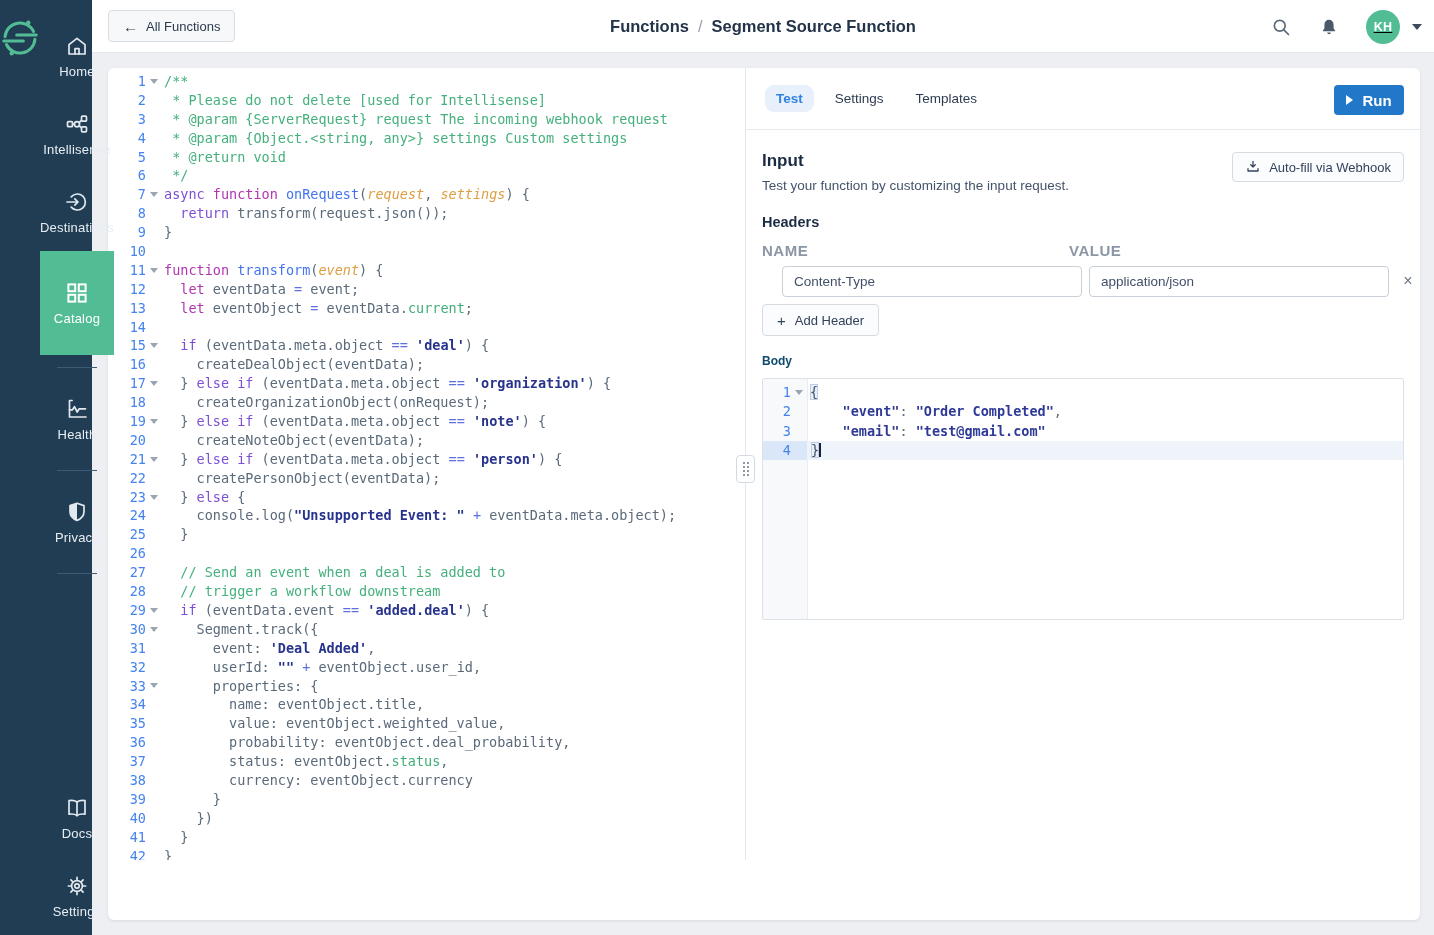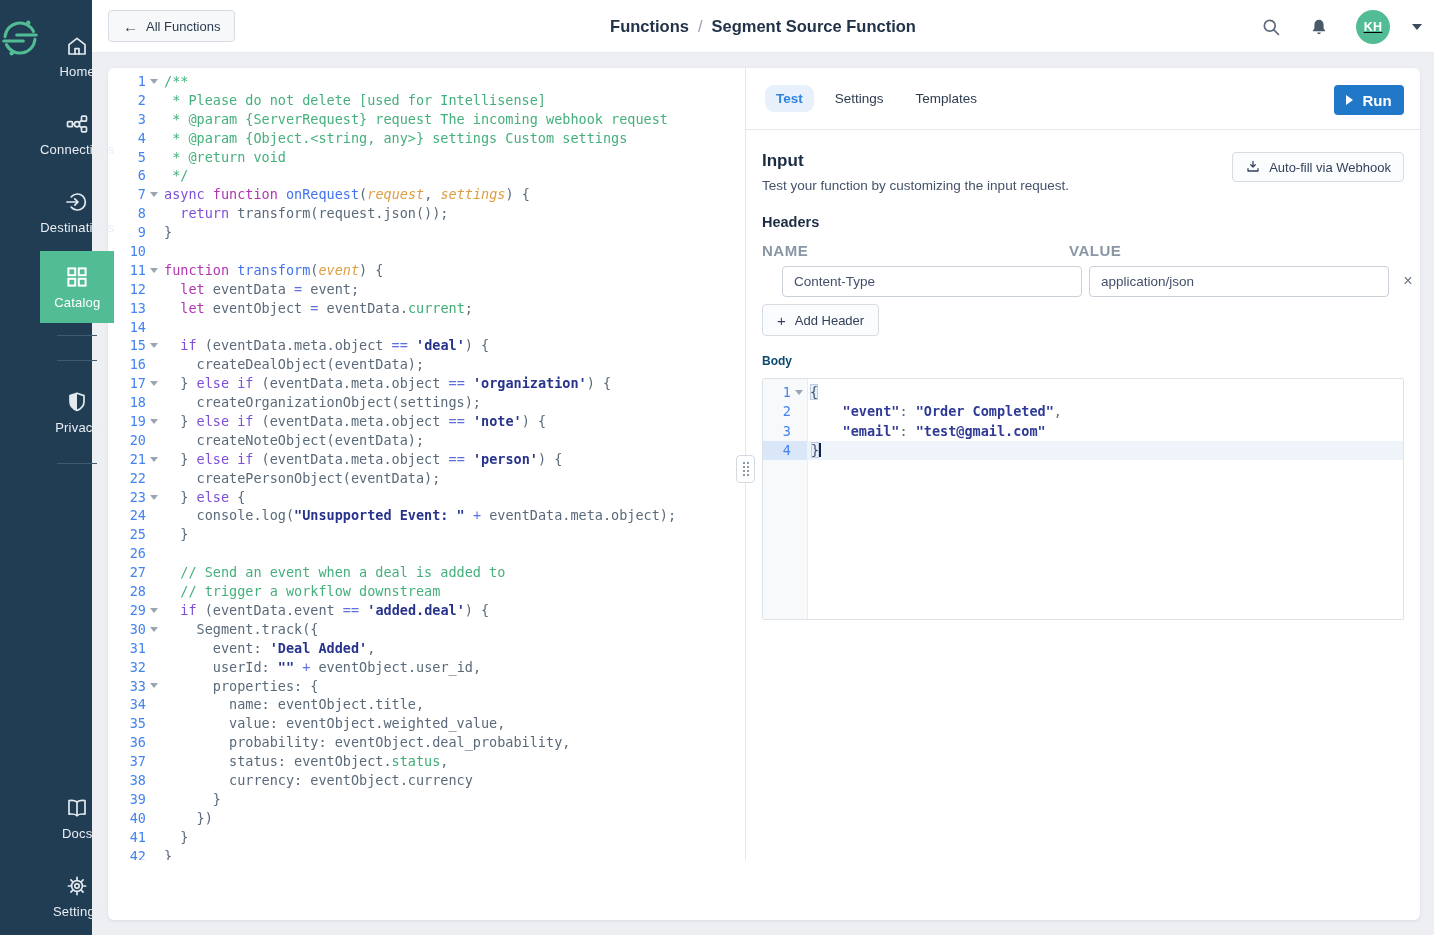--- a/index.html
+++ b/index.html
@@ -8,39 +8,39 @@
 
   
   #sidebar { position:absolute; left:0; top:0; width:92px; height:935px;
     background:#213d54; display:flex; flex-direction:row; z-index:5; }
   .sb-logo { height:58px; display:flex; align-items:flex-end; justify-content:center; padding-top:20px; }
   #sb-nav { display:flex; flex-direction:column; flex:1; margin-top:17px; }
   .sb-item { height:78px; display:flex; flex-direction:column; align-items:center;
     justify-content:center; cursor:pointer; color:#e8eef4; }
   .sb-item .sb-icon { width:24px; height:24px; display:block; }
   .sb-item .sb-label { font-size:13px; margin-top:6px; letter-spacing:.2px; }
-  .sb-item.active { height:72px; background:#52bd94; color:#ffffff; }
+  .sb-item.active { height:104px; background:#52bd94; color:#ffffff; }
   .sb-divider { height:1px; width:40px; background:#3d5a73; margin:12px auto; flex:none; }
   .sb-spacer { flex:1; }
 
   
   #topbar { position:absolute; left:92px; top:0; right:0; height:53px; background:#ffffff;
     border-bottom:1px solid #e6e9ed; }
   #back-btn { position:absolute; left:16px; top:10px; height:32px; padding:0 14px;
     background:#f7f8fa; border:1px solid #d8dde3; border-radius:4px; display:flex;
     align-items:center; gap:8px; font-size:13px; color:#2c3a4e; cursor:pointer; }
   #back-btn .arrow { font-size:15px; color:#2c3a4e; line-height:1; }
   #breadcrumb { position:absolute; left:50%; top:0; transform:translateX(-50%);
     height:53px; display:flex; align-items:center; gap:9px; font-size:16.5px;
     font-weight:600; color:#233349; white-space:nowrap; }
   #breadcrumb .sep { color:#97a2ae; font-weight:400; }
   #topbar-right { position:absolute; right:12px; top:0; height:53px; display:flex;
     align-items:center; gap:26px; }
   .icon-btn { width:22px; height:22px; display:flex; align-items:center; justify-content:center; cursor:pointer; }
-  #avatar-wrap { display:flex; align-items:center; gap:22px; cursor:pointer;text-decoration:underline; }
+  #avatar-wrap { display:flex; align-items:center; gap:12px; cursor:pointer;text-decoration:underline; }
   #avatar { width:34px; height:34px; border-radius:50%; background:#52bd94; color:#fff;
     font-size:12.5px; font-weight:700; display:flex; align-items:center; justify-content:center; letter-spacing:.3px; }
   .caret-down { width:0; height:0; border-left:5px solid transparent; border-right:5px solid transparent;
     border-top:6px solid #3c4a5c; }
 
   
   #card { position:absolute; left:108px; top:68px; width:1312px; height:852px;
     background:#ffffff; border-radius:6px; box-shadow:0 1px 3px rgba(20,35,60,.10); }
 
   
@@ -156,21 +156,21 @@
       <div class="sb-item">
         <span class="sb-icon">
           <svg width="24" height="24" viewBox="0 0 24 24" fill="none" stroke="#e2e9ef" stroke-width="1.7" stroke-linecap="round" stroke-linejoin="round">
             <rect x="2.5" y="9.7" width="5" height="5" rx="1"></rect>
             <rect x="16.5" y="4.2" width="5" height="5" rx="1"></rect>
             <rect x="16.5" y="14.8" width="5" height="5" rx="1"></rect>
             <circle cx="12" cy="12.2" r="2.6"></circle>
             <path d="M7.5 12.2h1.9M14 10.7l2.5-2.2M14 13.7l2.5 2.2"></path>
           </svg>
         </span>
-        <span class="sb-label">Connections</span>
+        <span class="sb-label">Intellisense</span>
       </div>
       <div class="sb-item">
         <span class="sb-icon">
           <svg width="24" height="24" viewBox="0 0 24 24" fill="none" stroke="#e2e9ef" stroke-width="1.7" stroke-linecap="round" stroke-linejoin="round">
             <path d="M6.2 6.9A8 8 0 1 1 6.2 17.1"></path>
             <path d="M2 12h11M9.8 8.8 13 12l-3.2 3.2"></path>
           </svg>
         </span>
         <span class="sb-label">Destinations</span>
       </div>
@@ -179,20 +179,29 @@
           <svg width="24" height="24" viewBox="0 0 24 24" fill="none" stroke="#ffffff" stroke-width="2">
             <rect x="3.4" y="3.4" width="6.8" height="6.8"></rect>
             <rect x="13.8" y="3.4" width="6.8" height="6.8"></rect>
             <rect x="3.4" y="13.8" width="6.8" height="6.8"></rect>
             <rect x="13.8" y="13.8" width="6.8" height="6.8"></rect>
           </svg>
         </span>
         <span class="sb-label">Catalog</span>
       </div>
       <div class="sb-divider"></div>
+      <div class="sb-item">
+        <span class="sb-icon">
+          <svg width="24" height="24" viewBox="0 0 24 24" fill="none" stroke="#e2e9ef" stroke-width="1.7" stroke-linecap="round" stroke-linejoin="round">
+            <path d="M4.5 3.5h2.6M4.5 3.5v16.5h16.5"></path>
+            <path d="M4.5 12.8h3l2-3.2 2.7 5.4 2-3.2h6.3"></path>
+          </svg>
+        </span>
+        <span class="sb-label">Health</span>
+      </div>
       <div class="sb-divider"></div>
       <div class="sb-item">
         <span class="sb-icon">
           <svg width="24" height="24" viewBox="0 0 24 24" fill="none" stroke="#e2e9ef" stroke-width="1.7" stroke-linecap="round" stroke-linejoin="round">
             <path d="M12 3.2 19 5.6v5.9c0 4.3-2.8 7.3-7 8.9-4.2-1.6-7-4.6-7-8.9V5.6z"></path>
             <path d="M12 3.2v17.2c-4.2-1.6-7-4.6-7-8.9V5.6z" fill="#e2e9ef" stroke="none"></path>
           </svg>
         </span>
         <span class="sb-label">Privacy</span>
       </div>
@@ -263,21 +272,21 @@
       <div class="cm-line"><span class="cm-gbox"><span class="cm-num">8</span><span class="cm-fold"></span></span><span class="cm-code"><span class="tok-d">  </span><span class="tok-k">return</span><span class="tok-d"> transform(request.json());</span></span></div>
       <div class="cm-line"><span class="cm-gbox"><span class="cm-num">9</span><span class="cm-fold"></span></span><span class="cm-code"><span class="tok-d">}</span></span></div>
       <div class="cm-line"><span class="cm-gbox"><span class="cm-num">10</span><span class="cm-fold"></span></span><span class="cm-code"></span></div>
       <div class="cm-line"><span class="cm-gbox"><span class="cm-num">11</span><span class="cm-fold"><i></i></span></span><span class="cm-code"><span class="tok-k2">function</span><span class="tok-d"> </span><span class="tok-f">transform</span><span class="tok-d">(</span><span class="tok-p">event</span><span class="tok-d">) {</span></span></div>
       <div class="cm-line"><span class="cm-gbox"><span class="cm-num">12</span><span class="cm-fold"></span></span><span class="cm-code"><span class="tok-d">  </span><span class="tok-k2">let</span><span class="tok-d"> eventData </span><span class="tok-o">=</span><span class="tok-d"> event;</span></span></div>
       <div class="cm-line"><span class="cm-gbox"><span class="cm-num">13</span><span class="cm-fold"></span></span><span class="cm-code"><span class="tok-d">  </span><span class="tok-k2">let</span><span class="tok-d"> eventObject </span><span class="tok-o">=</span><span class="tok-d"> eventData.</span><span class="tok-g">current</span><span class="tok-d">;</span></span></div>
       <div class="cm-line"><span class="cm-gbox"><span class="cm-num">14</span><span class="cm-fold"></span></span><span class="cm-code"></span></div>
       <div class="cm-line"><span class="cm-gbox"><span class="cm-num">15</span><span class="cm-fold"><i></i></span></span><span class="cm-code"><span class="tok-d">  </span><span class="tok-k">if</span><span class="tok-d"> (eventData.meta.object </span><span class="tok-o">==</span><span class="tok-d"> </span><span class="tok-s">'deal'</span><span class="tok-d">) {</span></span></div>
       <div class="cm-line"><span class="cm-gbox"><span class="cm-num">16</span><span class="cm-fold"></span></span><span class="cm-code"><span class="tok-d">    createDealObject(eventData);</span></span></div>
       <div class="cm-line"><span class="cm-gbox"><span class="cm-num">17</span><span class="cm-fold"><i></i></span></span><span class="cm-code"><span class="tok-d">  } </span><span class="tok-k">else</span><span class="tok-d"> </span><span class="tok-k">if</span><span class="tok-d"> (eventData.meta.object </span><span class="tok-o">==</span><span class="tok-d"> </span><span class="tok-s">'organization'</span><span class="tok-d">) {</span></span></div>
-      <div class="cm-line"><span class="cm-gbox"><span class="cm-num">18</span><span class="cm-fold"></span></span><span class="cm-code"><span class="tok-d">    createOrganizationObject(settings);</span></span></div>
+      <div class="cm-line"><span class="cm-gbox"><span class="cm-num">18</span><span class="cm-fold"></span></span><span class="cm-code"><span class="tok-d">    createOrganizationObject(onRequest);</span></span></div>
       <div class="cm-line"><span class="cm-gbox"><span class="cm-num">19</span><span class="cm-fold"><i></i></span></span><span class="cm-code"><span class="tok-d">  } </span><span class="tok-k">else</span><span class="tok-d"> </span><span class="tok-k">if</span><span class="tok-d"> (eventData.meta.object </span><span class="tok-o">==</span><span class="tok-d"> </span><span class="tok-s">'note'</span><span class="tok-d">) {</span></span></div>
       <div class="cm-line"><span class="cm-gbox"><span class="cm-num">20</span><span class="cm-fold"></span></span><span class="cm-code"><span class="tok-d">    createNoteObject(eventData);</span></span></div>
       <div class="cm-line"><span class="cm-gbox"><span class="cm-num">21</span><span class="cm-fold"><i></i></span></span><span class="cm-code"><span class="tok-d">  } </span><span class="tok-k">else</span><span class="tok-d"> </span><span class="tok-k">if</span><span class="tok-d"> (eventData.meta.object </span><span class="tok-o">==</span><span class="tok-d"> </span><span class="tok-s">'person'</span><span class="tok-d">) {</span></span></div>
       <div class="cm-line"><span class="cm-gbox"><span class="cm-num">22</span><span class="cm-fold"></span></span><span class="cm-code"><span class="tok-d">    createPersonObject(eventData);</span></span></div>
       <div class="cm-line"><span class="cm-gbox"><span class="cm-num">23</span><span class="cm-fold"><i></i></span></span><span class="cm-code"><span class="tok-d">  } </span><span class="tok-k">else</span><span class="tok-d"> {</span></span></div>
       <div class="cm-line"><span class="cm-gbox"><span class="cm-num">24</span><span class="cm-fold"></span></span><span class="cm-code"><span class="tok-d">    console.log(</span><span class="tok-s">"Unsupported Event: "</span><span class="tok-d"> </span><span class="tok-o">+</span><span class="tok-d"> eventData.meta.object);</span></span></div>
       <div class="cm-line"><span class="cm-gbox"><span class="cm-num">25</span><span class="cm-fold"></span></span><span class="cm-code"><span class="tok-d">  }</span></span></div>
       <div class="cm-line"><span class="cm-gbox"><span class="cm-num">26</span><span class="cm-fold"></span></span><span class="cm-code"></span></div>
       <div class="cm-line"><span class="cm-gbox"><span class="cm-num">27</span><span class="cm-fold"></span></span><span class="cm-code"><span class="tok-c">  // Send an event when a deal is added to</span></span></div>
       <div class="cm-line"><span class="cm-gbox"><span class="cm-num">28</span><span class="cm-fold"></span></span><span class="cm-code"><span class="tok-c">  // trigger a workflow downstream</span></span></div>

